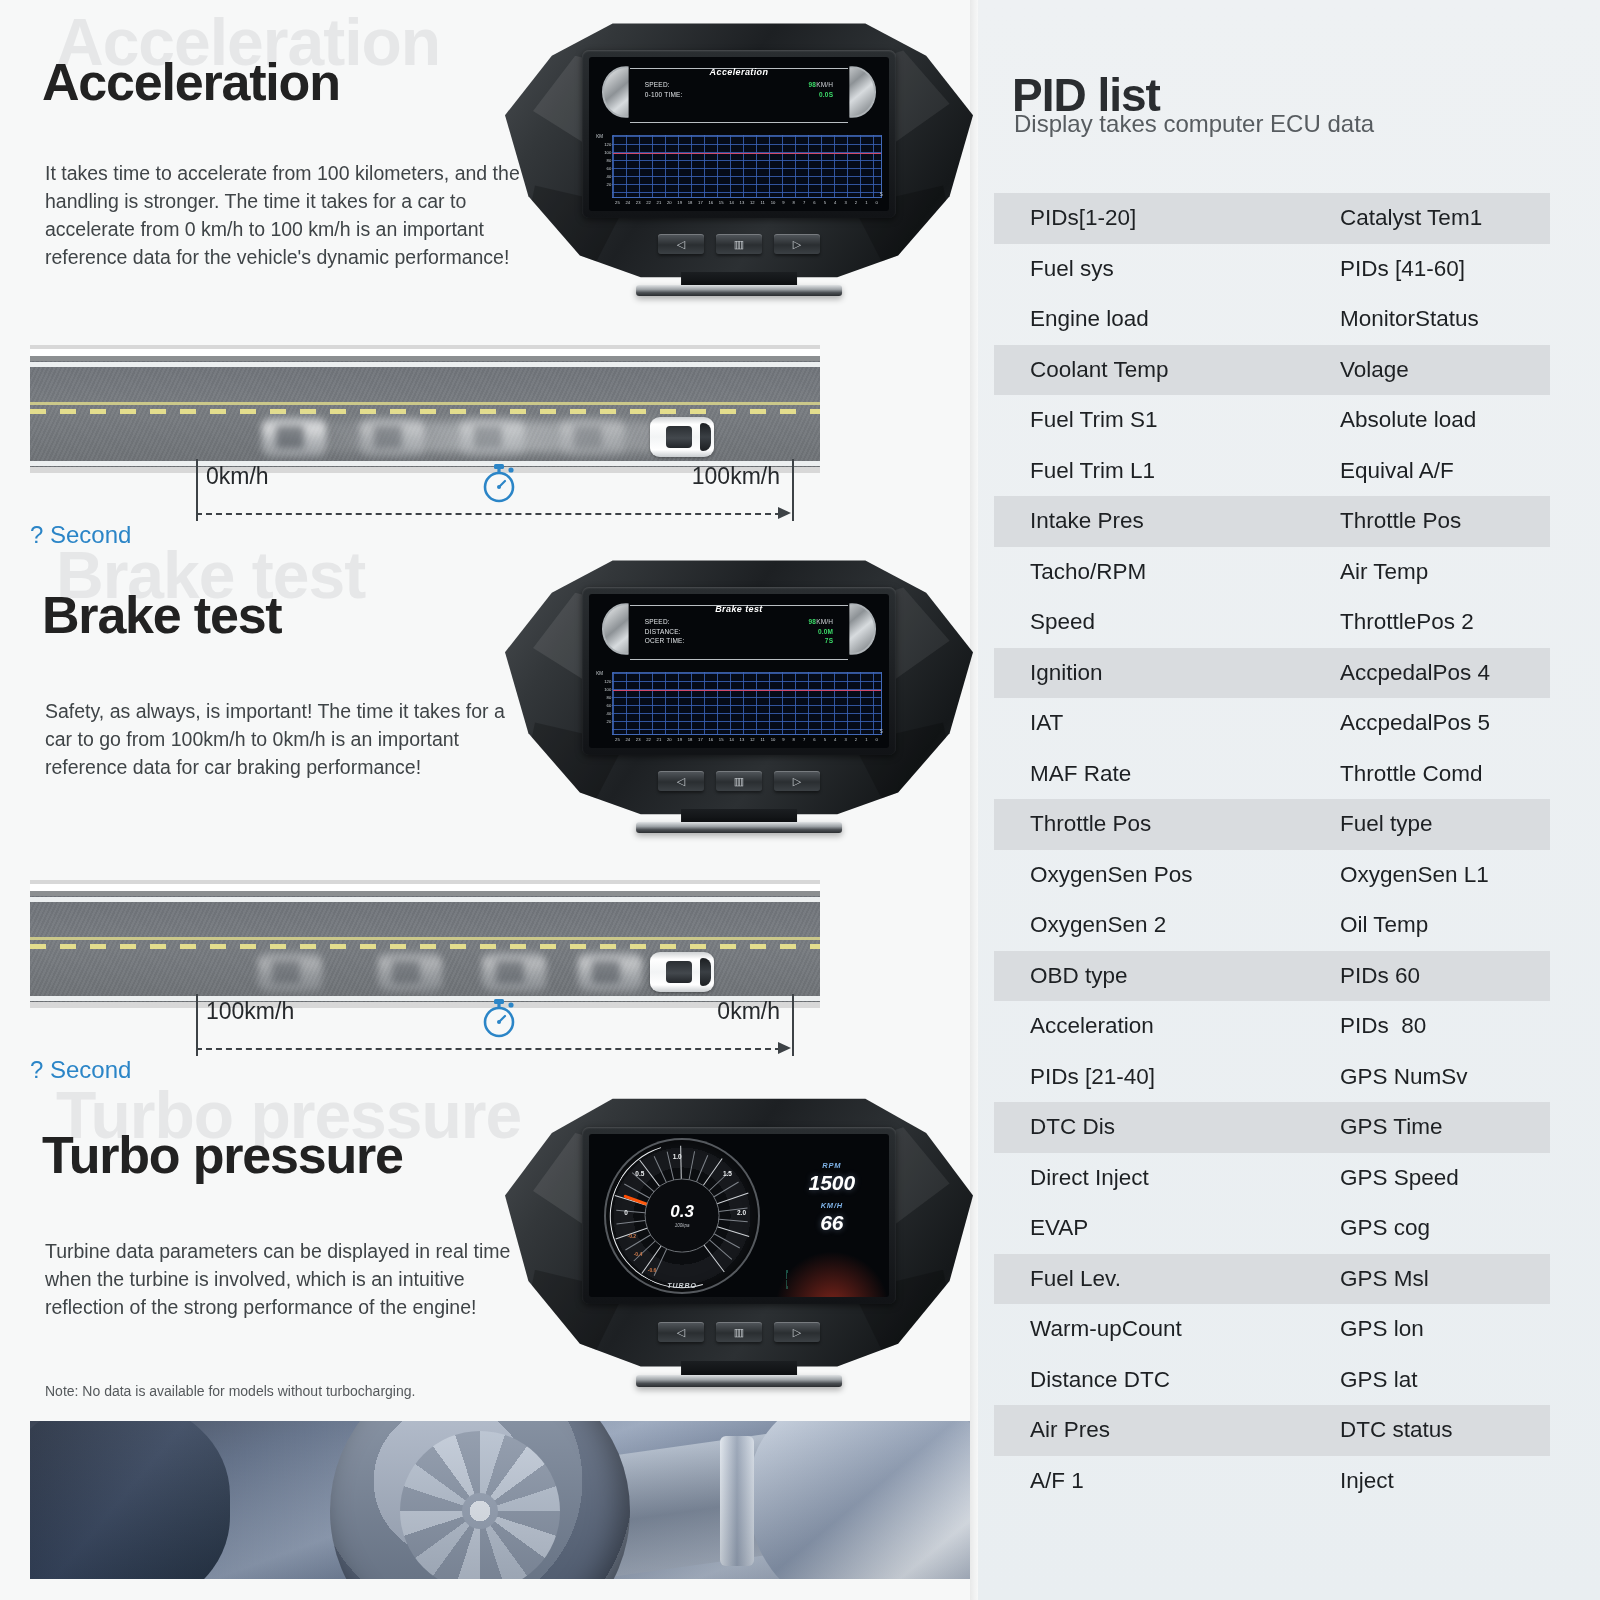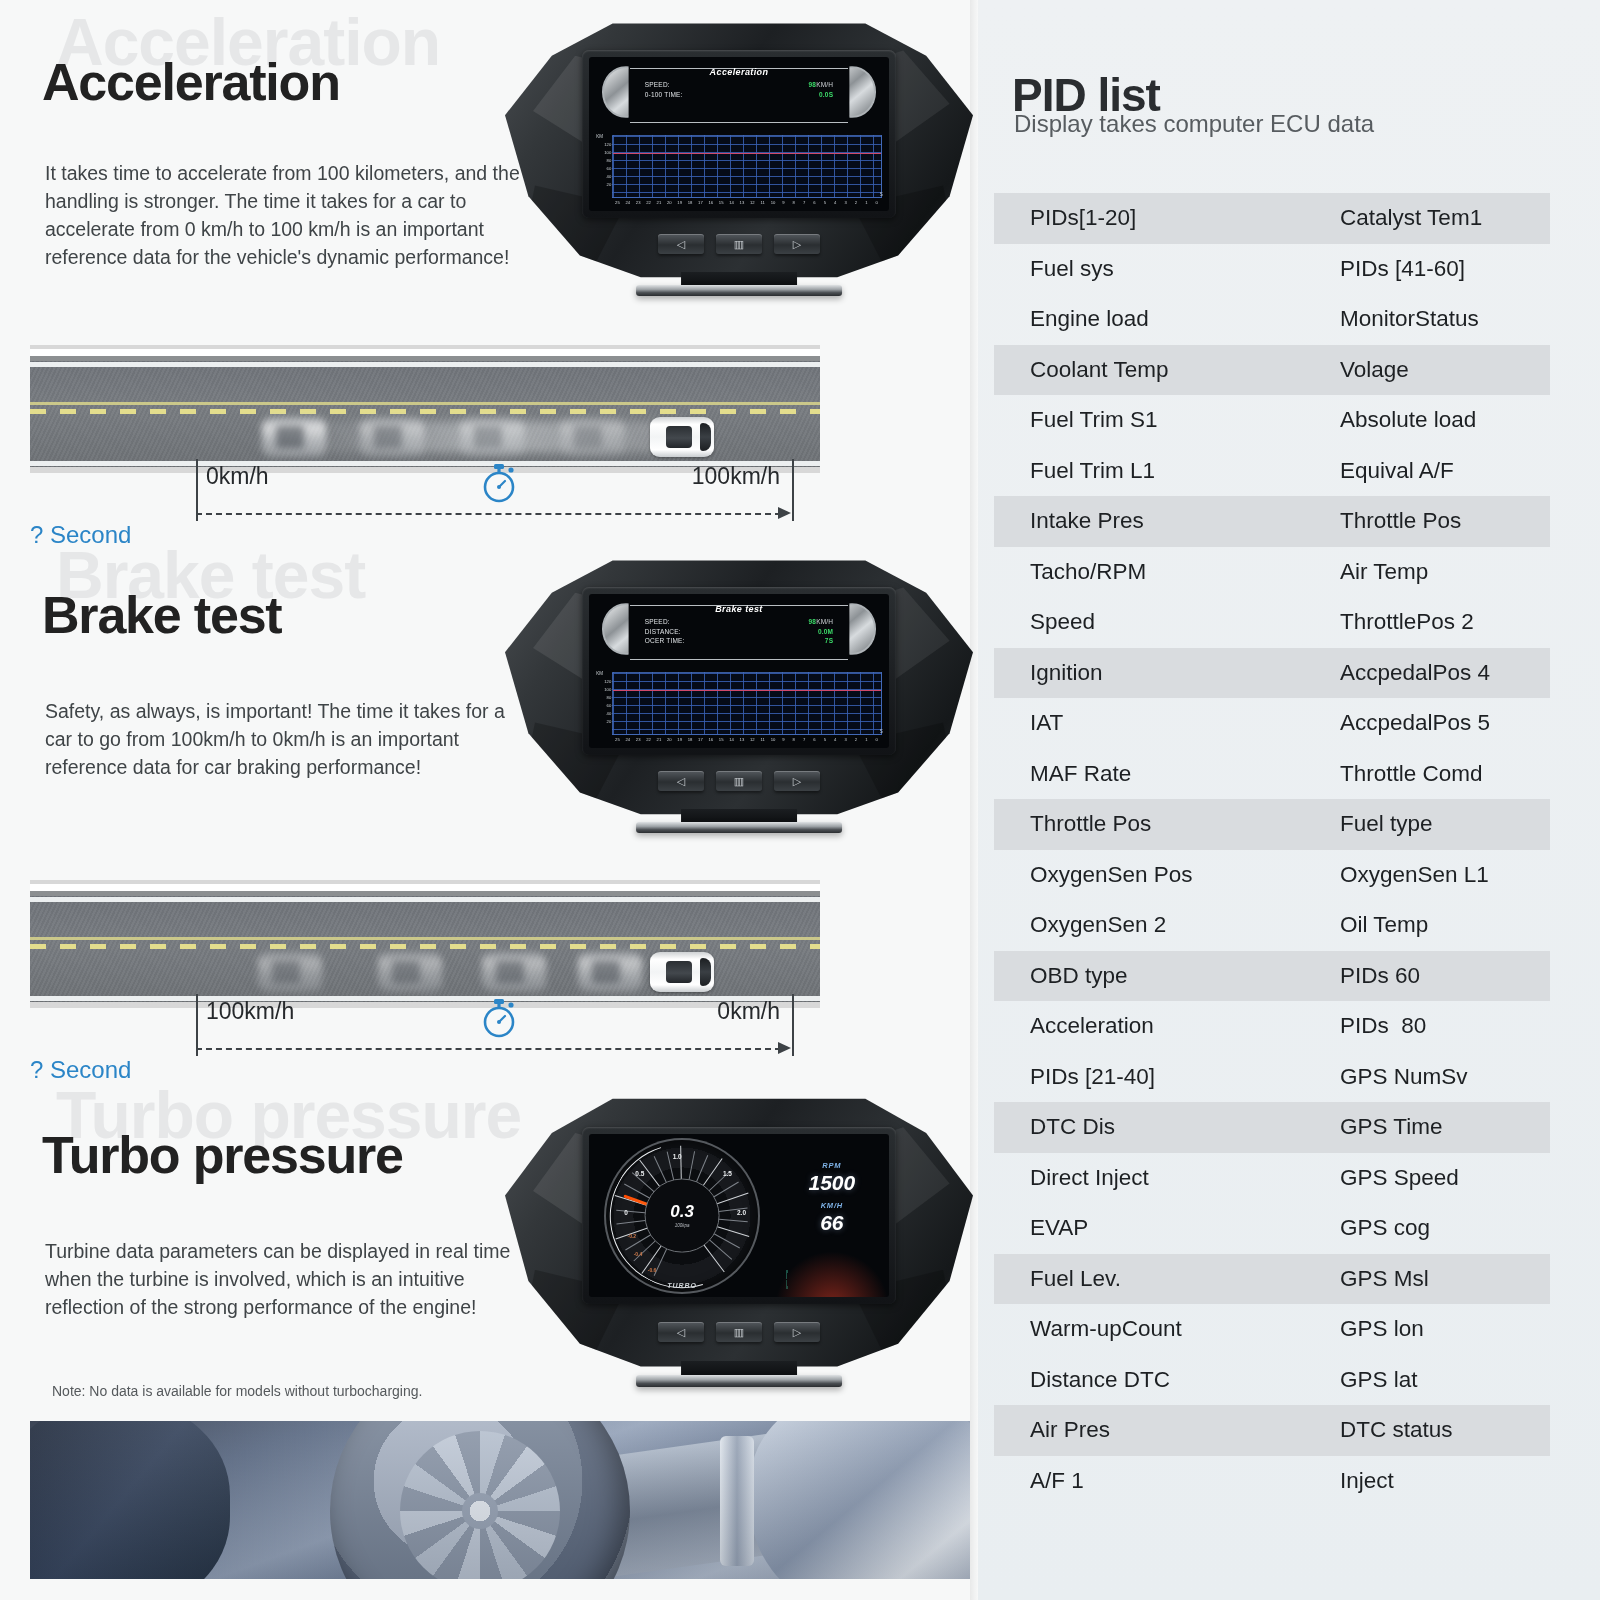--- a/index.html
+++ b/index.html
@@ -649,21 +649,21 @@
         <circle cx="21" cy="30" r="2" fill="#2b85c7"></circle>
       </svg>
       <div class="m-second">? Second</div>
     </div>
 
     <div class="sec-head" style="top:1125px;">
       <div class="ghost">Turbo pressure</div>
       <div class="h1">Turbo pressure</div>
     </div>
     <div class="body-copy" style="top:1238px;">Turbine data parameters can be displayed in real time when the turbine is involved, which is an intuitive reflection of the strong performance of the engine!</div>
-    <div class="note-line" style="top:1383px;margin-left:7px;">Note: No data is available for models without turbocharging.</div>
+    <div class="note-line" style="top:1383px;">Note: No data is available for models without turbocharging.</div>
 
     <div class="hud" style="left:505px; top:1093px; width:468px; height:285px;">
       <div class="hud-body">
         <div class="shell">
           <div class="facet f1"></div>
             <div class="facet f2"></div>
           <div class="facet f3"></div>
             <div class="facet f4"></div>
         </div>
         <div class="bezel">

